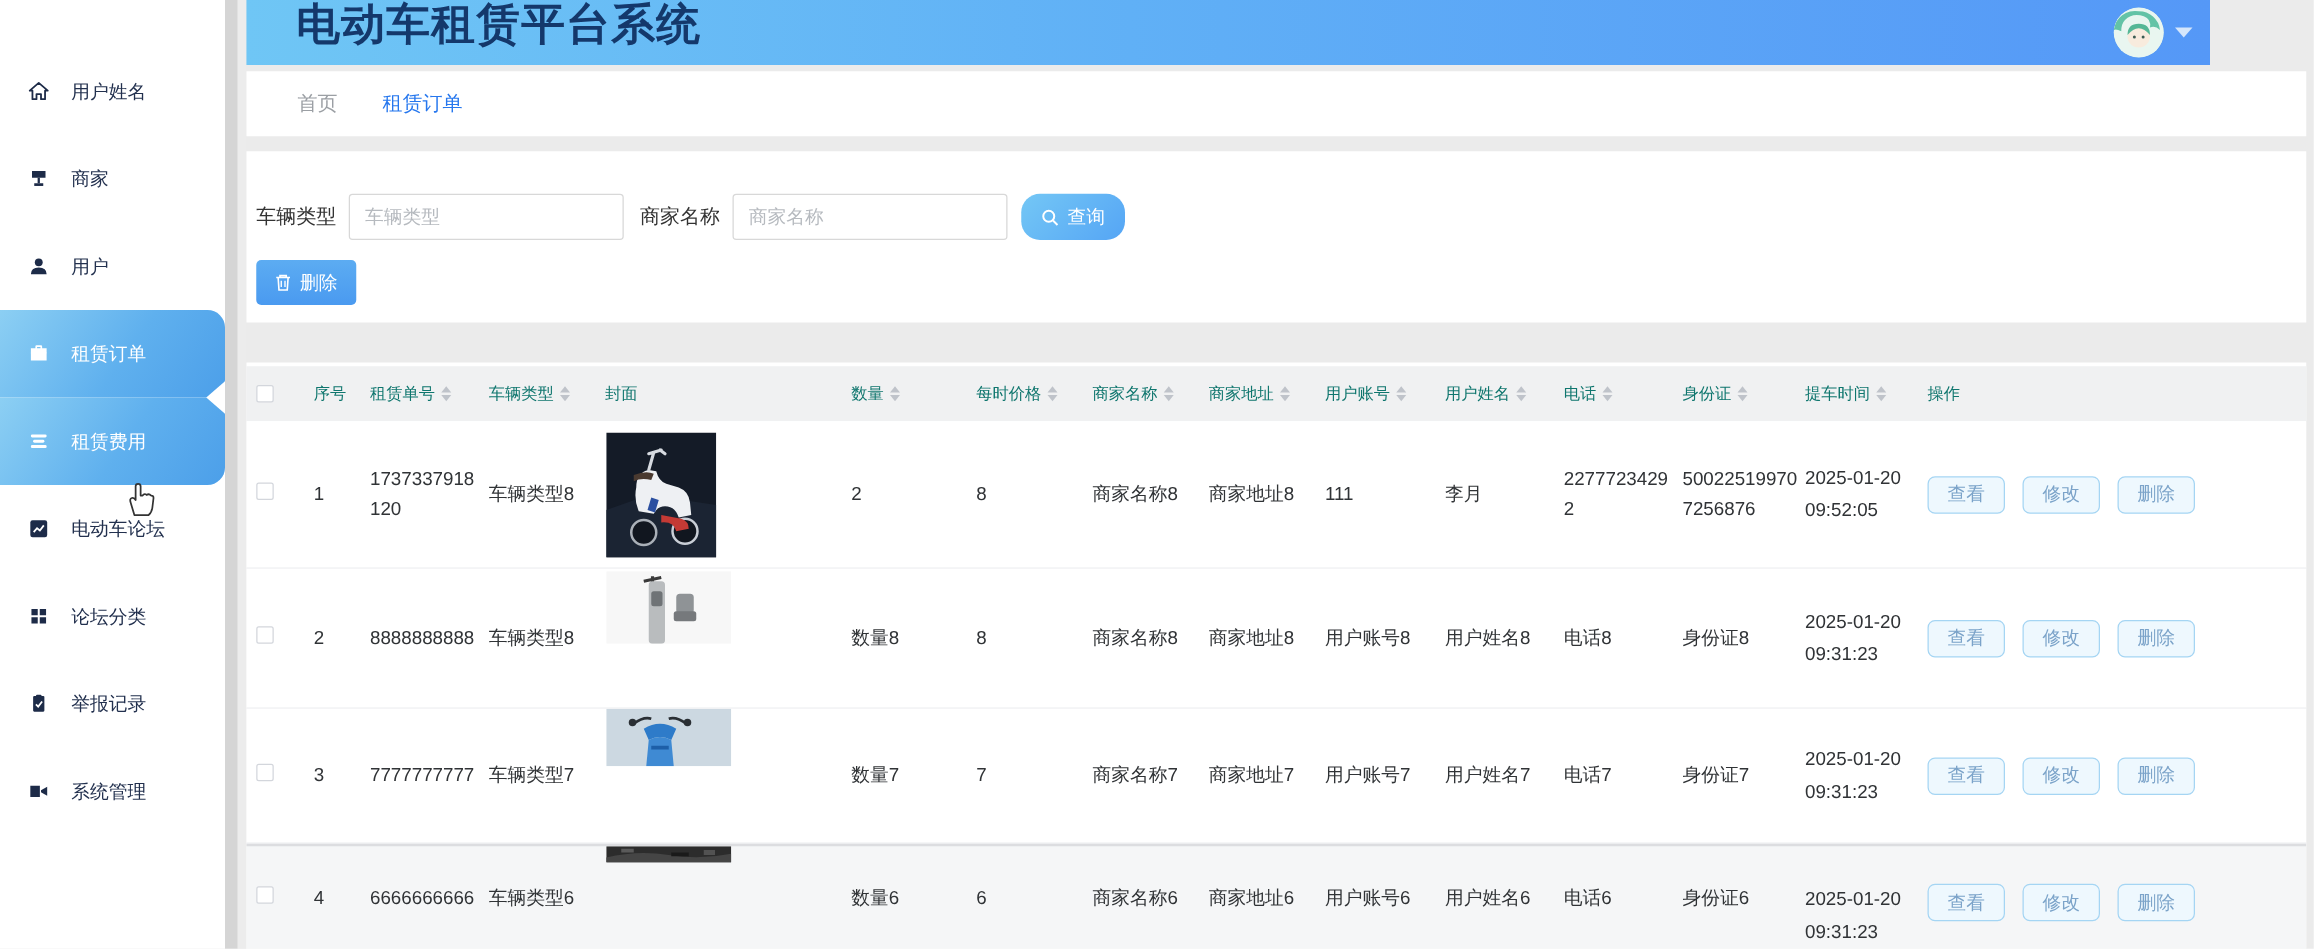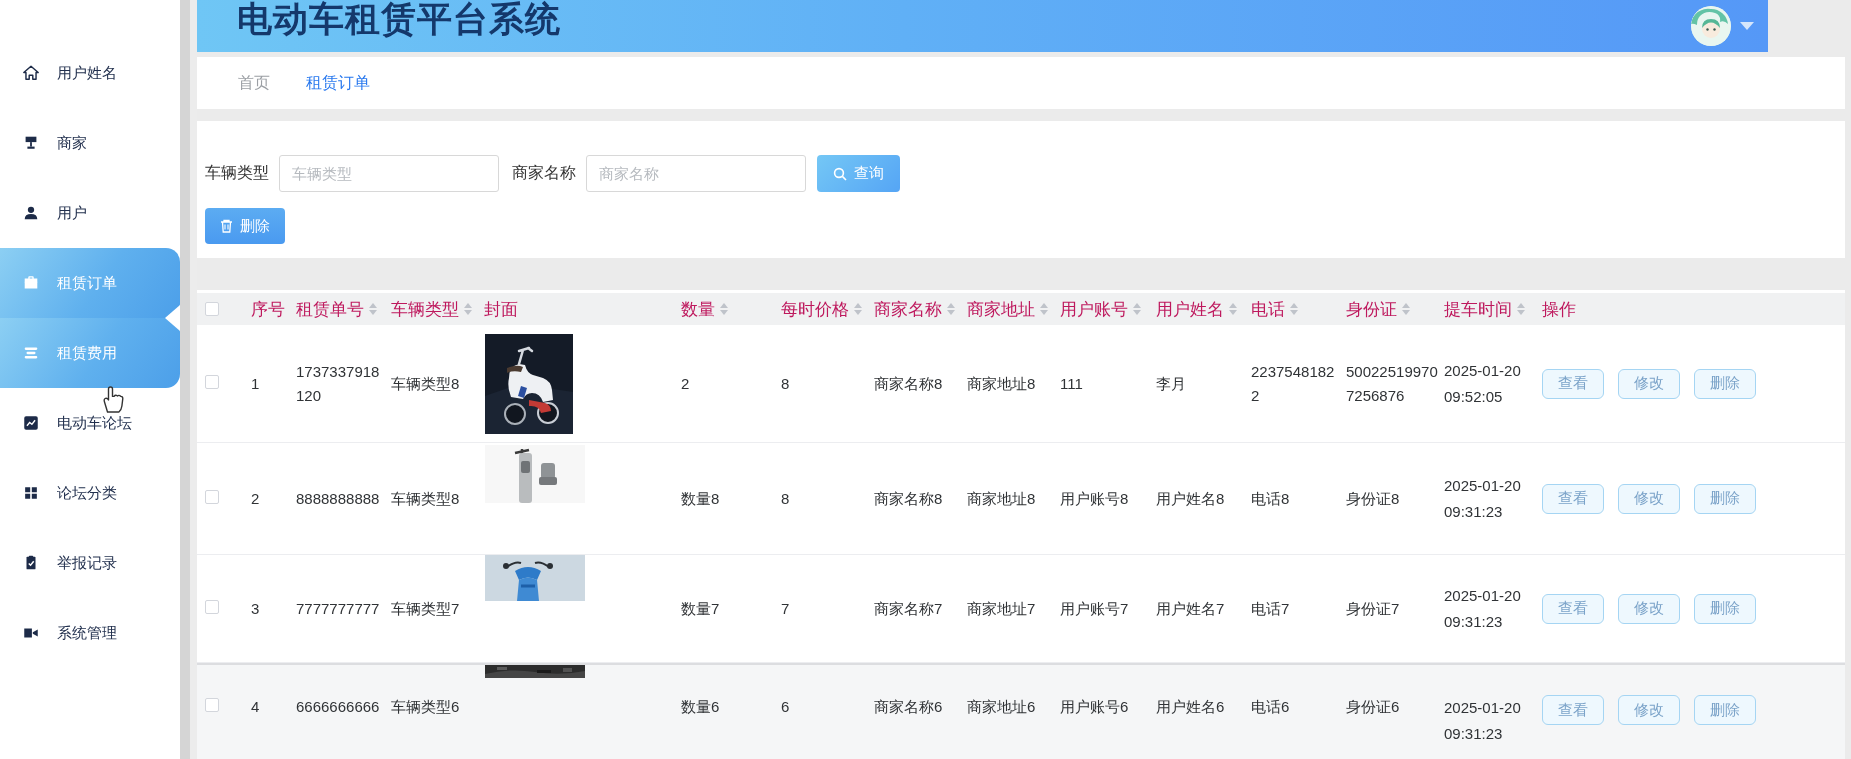--- a/index.html
+++ b/index.html
@@ -39,32 +39,32 @@
   .tab { cursor:pointer; color:#9b9fa4; }
   .tab.active { color:#2677ee; }
 
   
   .filter-panel { position:absolute; left:197px; top:121px; width:1648px; height:137px; background:#fff; }
   .filter-row { position:absolute; left:8px; top:34px; display:flex; align-items:center; height:37px; }
   .f-label { font-size:16px; color:#333; margin-right:10px; white-space:nowrap; }
   .f-input { width:220px; height:37px; border:1px solid #d8d8d8; border-radius:3px; padding:0 12px;
              font-size:15px; color:#333; outline:none; background:#fff; font-family:inherit; }
   .f-input::placeholder { color:#b6babf; } .gap-xl { width:13px; }
-  .btn-search { margin-left:11px; height:37px; padding:0 16px; border:none; border-radius:4px;
+  .btn-search { margin-left:11px; height:37px; padding:0 16px; border:none; border-radius:15px;
                 display:inline-flex; align-items:center; gap:7px; cursor:pointer; font-family:inherit;
                 background:linear-gradient(135deg,#74c7f5 0%,#55a5f5 100%); color:#fff; font-size:15px; }
   .btn-delete-top { position:absolute; left:8px; top:87px; height:36px; padding:0 15px; border:none;
                 border-radius:4px; display:inline-flex; align-items:center; gap:7px; cursor:pointer;
                 font-family:inherit; background:linear-gradient(180deg,#5cacf2,#4a9af0); color:#fff; font-size:15px; }
 
   
   .table-panel { position:absolute; left:197px; top:290px; width:1648px; height:469px; background:#fff; overflow:hidden; }
   .tgrid { display:grid; align-items:center;
            grid-template-columns:50px 45px 95px 93px 197px 100px 93px 93px 93px 96px 95px 95px 98px 98px 1fr; }
-  .table-head { margin-top:3px; height:32px; background:#f0f1f2; font-size:17px; color:#be185d; }
+  .table-head { margin-top:3px; height:44px; background:#f0f1f2; font-size:13px; color:#0f766e; }
   .th { display:flex; align-items:center; gap:5px; padding-left:4px; white-space:nowrap; }
   .carets { display:inline-flex; flex-direction:column; gap:2px; cursor:pointer; }
   .caret-up   { width:0; height:0; border-left:4px solid transparent; border-right:4px solid transparent; border-bottom:5px solid #bfc3ca; }
   .caret-down { width:0; height:0; border-left:4px solid transparent; border-right:4px solid transparent; border-top:5px solid #bfc3ca; }
   .trow { font-size:15px; color:#303336; border-bottom:1px solid #ecedf0; background:#fff; }
   .row-1 { height:118px; } .row-2 { height:112px; } .row-3 { height:108px; }
   .row-4 { height:200px; background:#f5f6f7; border-top:2px solid #dcdde0; align-items:start; padding-top:0; }
   .row-4 .td, .row-4 .cell-check, .row-4 .cell-actions { margin-top:30px; }
   .row-4 .cover-cell { margin-top:0; }
   .td { padding-left:4px; word-break:break-all; line-height:24px; }
@@ -337,21 +337,21 @@
               <path d="M22 34q10-4 16-1l-2 5q-8-2-14 1z" fill="#4a3a30"></path>
               <path d="M34 30l4-14m-4 1 10-3m-1 0 4 3" stroke="#d6dae0" stroke-width="2.5" fill="none" stroke-linecap="round"></path>
             </svg>
           </div>
           <div class="td">2</div>
           <div class="td">8</div>
           <div class="td">商家名称8</div>
           <div class="td">商家地址8</div>
           <div class="td">111</div>
           <div class="td">李月</div>
-          <div class="td">22375481822</div>
+          <div class="td">22777234292</div>
           <div class="td">500225199707256876</div>
           <div class="td">
             <div class="time-line">2025-01-20</div>
             <div class="time-line">09:52:05</div>
           </div>
           <div class="cell-actions">
             <button class="btn-action">查看</button>
             <button class="btn-action">修改</button>
             <button class="btn-action">删除</button>
           </div>

